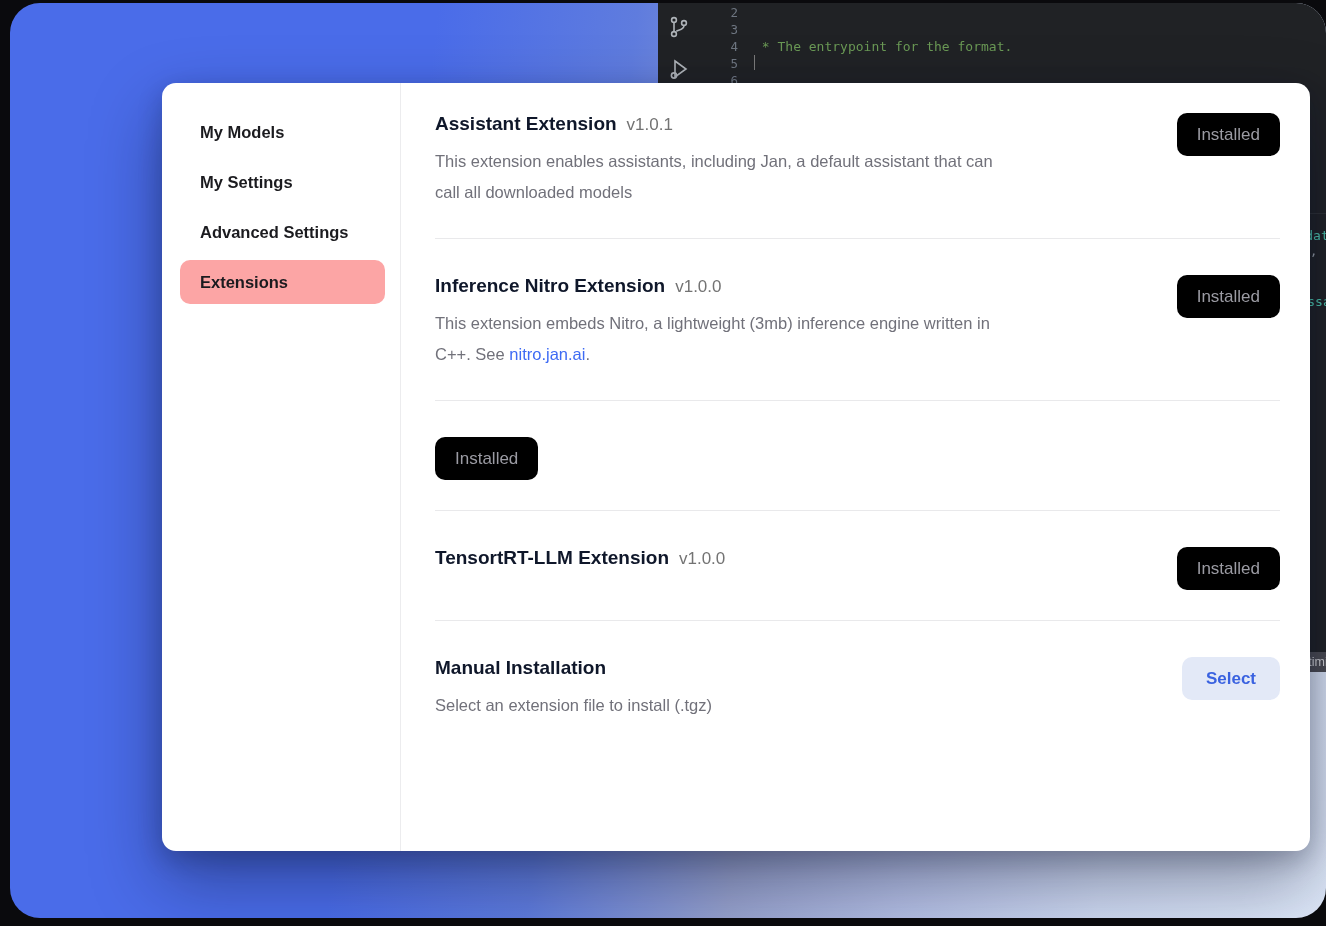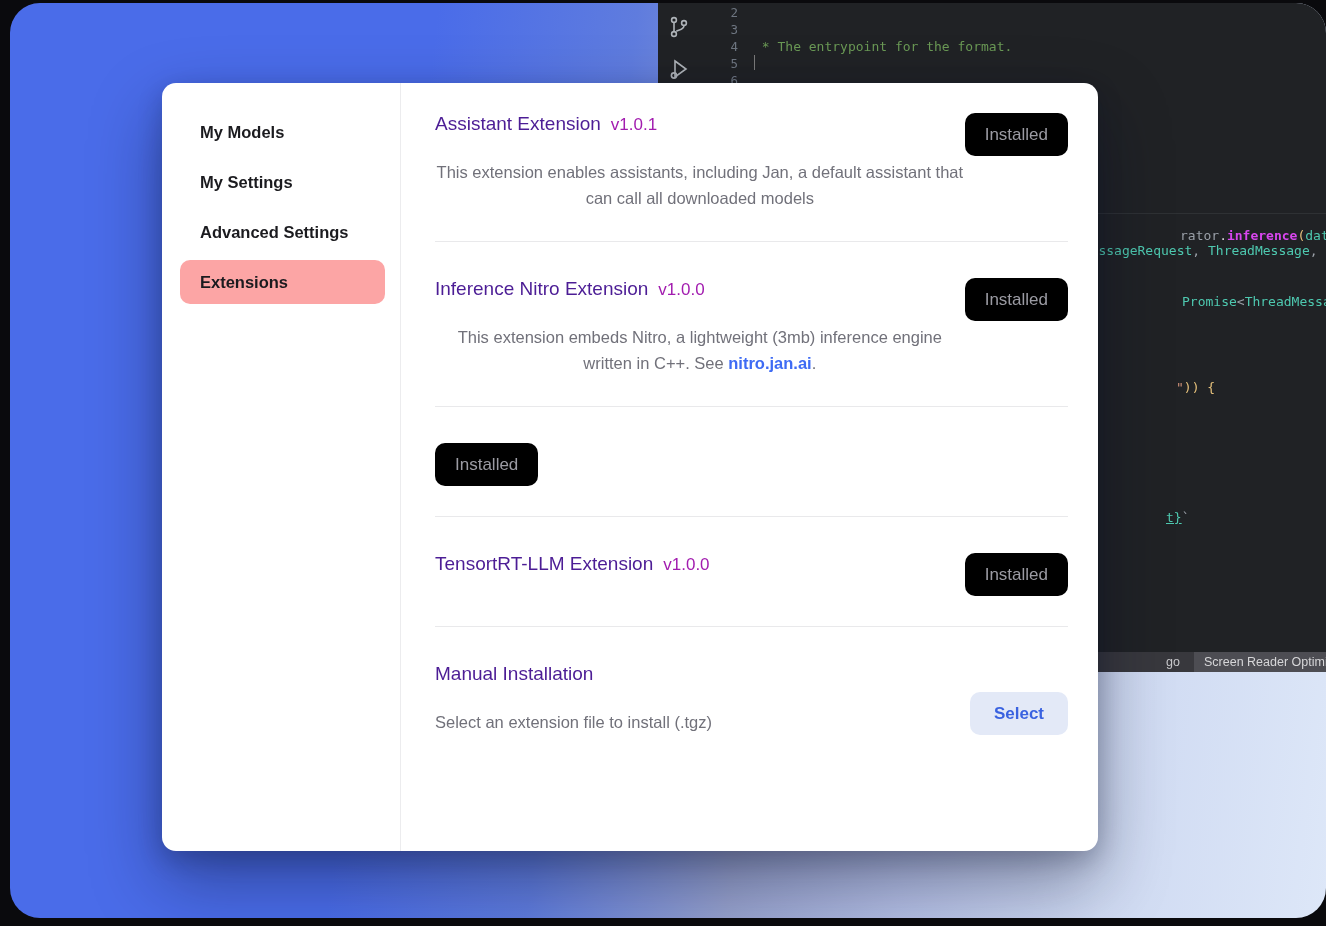--- a/index.html
+++ b/index.html
@@ -65,21 +65,21 @@
   }
   .status-left { position:absolute; left:508px; top:2.5px; }
   .status-badge {
     position:absolute; left:536px; top:0; height:20px;
     background:#4d4d53; color:#d6d6d8;
     display:flex; align-items:center; padding:0 10px; white-space:nowrap;
   }
 
   
   .modal {
-    position:absolute; left:152px; top:80px; width:936px; height:768px;
+    position:absolute; left:152px; top:80px; width:1148px; height:768px;
     background:#ffffff; border-radius:14px; overflow:hidden;
     display:flex;
     box-shadow:0 30px 70px rgba(10,15,40,.40), 0 8px 24px rgba(10,15,40,.22);
   }
   .sidebar { width:239px; border-right:1px solid #ececee; padding-top:24px; flex-shrink:0; }
   .side-item {
     height:50px; display:flex; align-items:center; padding-left:38px;
     font-size:16.5px; font-weight:600; color:#1b1b1f; cursor:pointer;
   }
   .side-item.active {
@@ -88,31 +88,31 @@
   }
 
   .content { flex:1; padding:30px 30px 0 34px; }
   .row {
     display:flex; justify-content:space-between; align-items:flex-start;
     border-bottom:1px solid #e9e9eb; padding:36px 0 30px;
   }
   .row:first-child { padding-top:0; }
   .row:last-child { border-bottom:none; padding-bottom:0; }
   .row-info { max-width:580px; }
-  .row-title { font-size:19px; font-weight:400; color:#4c1d95;text-align:right; }
-  .row-version { font-size:17px; font-weight:400; color:#a21caf; margin-left:10px; }
-  .row-desc { margin-top:24px; font-size:16.5px; line-height:26px; color:#71717a;text-align:center; }
-  .link { color:#3E6BF4; text-decoration:none; cursor:pointer;font-weight:bold; }
+  .row-title { font-size:19px; font-weight:700; color:#0f172a;text-align:right; }
+  .row-version { font-size:17px; font-weight:400; color:#737373; margin-left:10px; }
+  .row-desc { margin-top:11px; font-size:16.5px; line-height:31px; color:#71717a; }
+  .link { color:#3E6BF4; text-decoration:none; cursor:pointer; }
 
   .btn {
     border:none; border-radius:10px; font-size:17px; line-height:23px;
     padding:10px 20px; font-family:inherit; cursor:pointer; white-space:nowrap;
   }
   .btn-installed { background:#000000; color:#9b9ba3; font-weight:400; }
-  .btn-select   { background:#E3E9F7; color:#3A62E0; font-weight:700; padding:10px 24px;margin-top:29px; }
+  .btn-select   { background:#E3E9F7; color:#3A62E0; font-weight:700; padding:10px 24px; }
 </style>
 </head>
 <body>
 
 <div class="window">
 
   <div class="editor">
 
     <div class="activity-bar">
       <span class="activity-icon">

